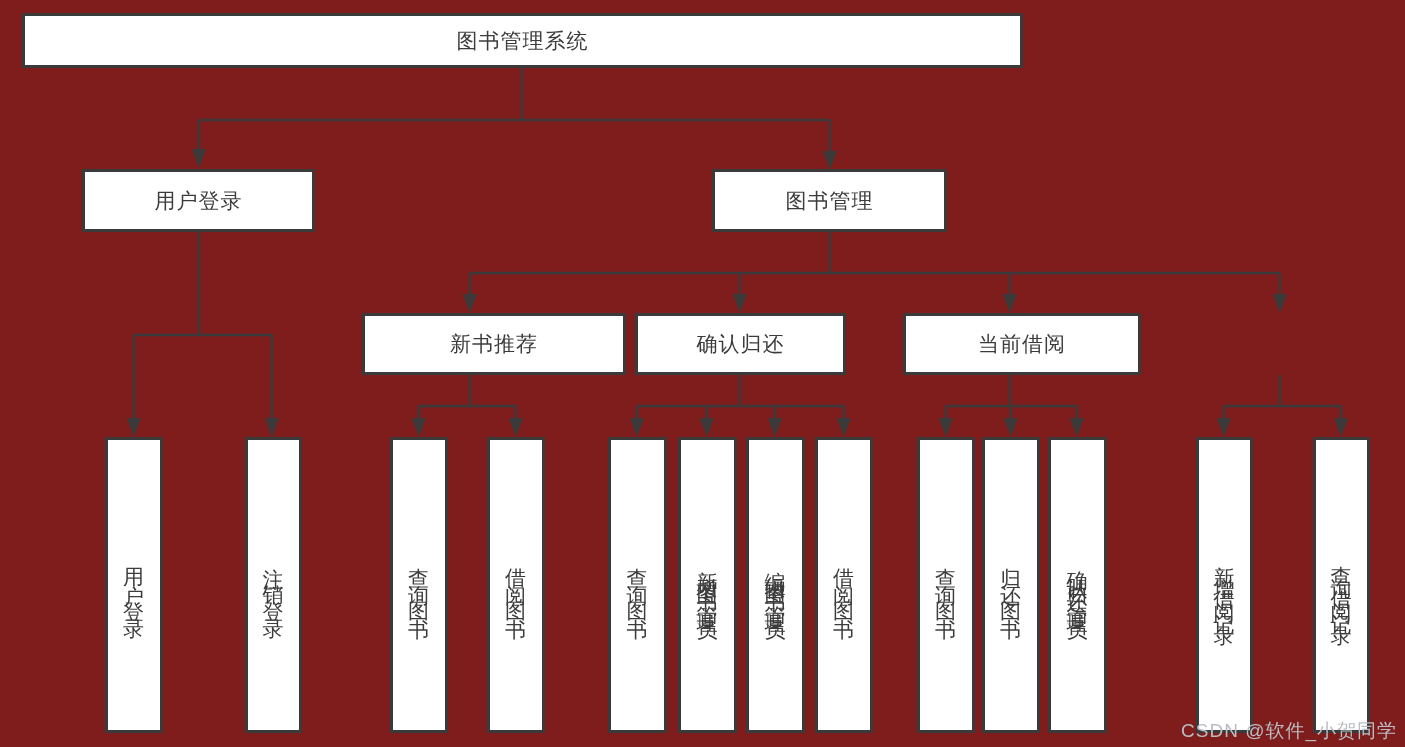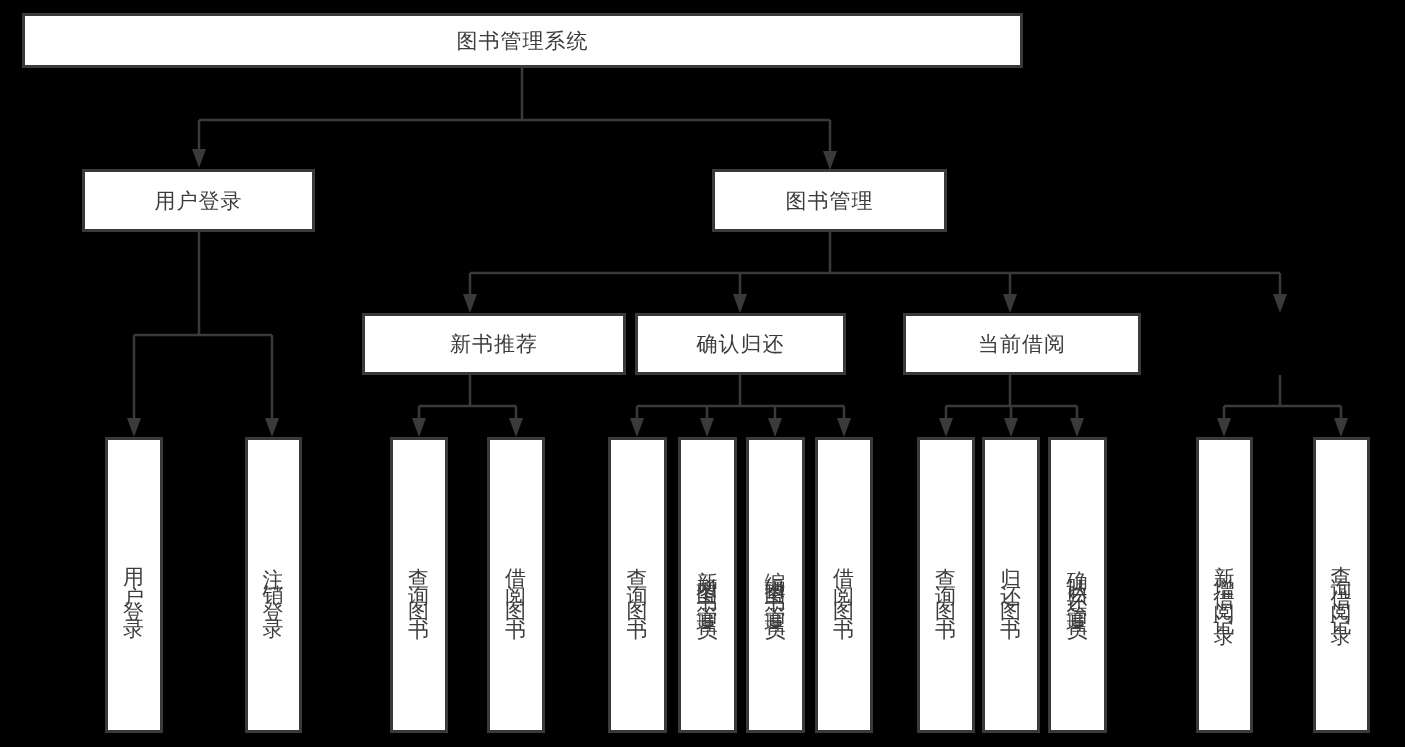--- a/index.html
+++ b/index.html
@@ -4,21 +4,21 @@
 <style>
   html, body {
     margin: 0; padding: 0;
     background: #ffffff;
     font-family: "Liberation Sans", "DejaVu Sans", sans-serif;
   }
   .canvas {
     position: relative;
     width: 1405px;
     height: 747px;
-    background: #000000;
+    background: #7f1d1d;
     overflow: hidden;
   }
   svg.connectors {
     position: absolute;
     left: 0; top: 0;
     width: 1405px; height: 747px;
     z-index: 1;
   }
   .box {
     position: absolute;
@@ -158,14 +158,15 @@
     <span class="lbl">确认归还（管理员）</span>
   </div>
 
   <div class="box leaf sp-6" style="left:1196px; top:437px; width:57px; height:296px">
     <span class="lbl">新增借阅记录</span>
   </div>
   <div class="box leaf sp-6" style="left:1313px; top:437px; width:57px; height:296px">
     <span class="lbl">查询借阅记录</span>
   </div>
 
+  <div class="watermark">CSDN @软件_小贺同学</div>
 
 </div>
 
 </body></html>

